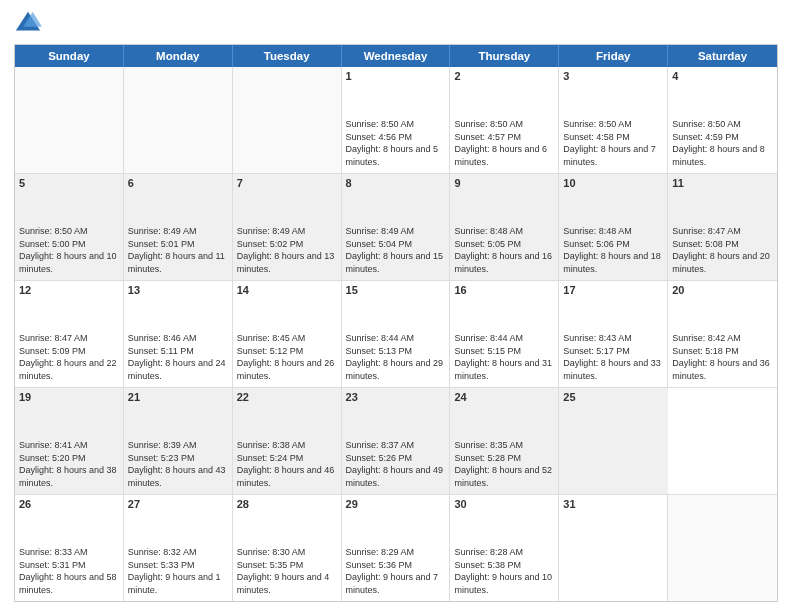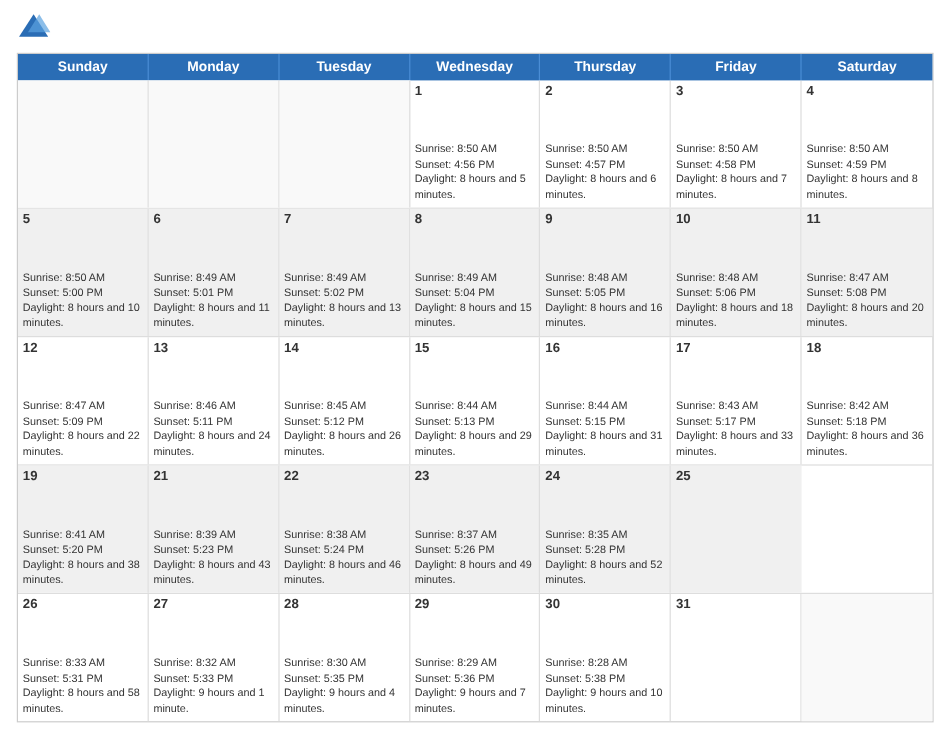--- a/index.html
+++ b/index.html
@@ -218,21 +218,21 @@
       </div>
           <div class="cal-cell">
         <div class="day-num">16</div>
         <div class="day-detail">Sunrise: 8:44 AM<br>Sunset: 5:15 PM<br>Daylight: 8 hours and 31 minutes.</div>
       </div>
           <div class="cal-cell">
         <div class="day-num">17</div>
         <div class="day-detail">Sunrise: 8:43 AM<br>Sunset: 5:17 PM<br>Daylight: 8 hours and 33 minutes.</div>
       </div>
           <div class="cal-cell">
-        <div class="day-num">18</div>
+        <div class="day-num">20</div>
         <div class="day-detail">Sunrise: 8:42 AM<br>Sunset: 5:18 PM<br>Daylight: 8 hours and 36 minutes.</div>
       </div>
         </div>
         <div class="cal-row">
           <div class="cal-cell shaded">
         <div class="day-num">19</div>
         <div class="day-detail">Sunrise: 8:41 AM<br>Sunset: 5:20 PM<br>Daylight: 8 hours and 38 minutes.</div>
       </div>
           <div class="cal-cell shaded">
         <div class="day-num">21</div>

